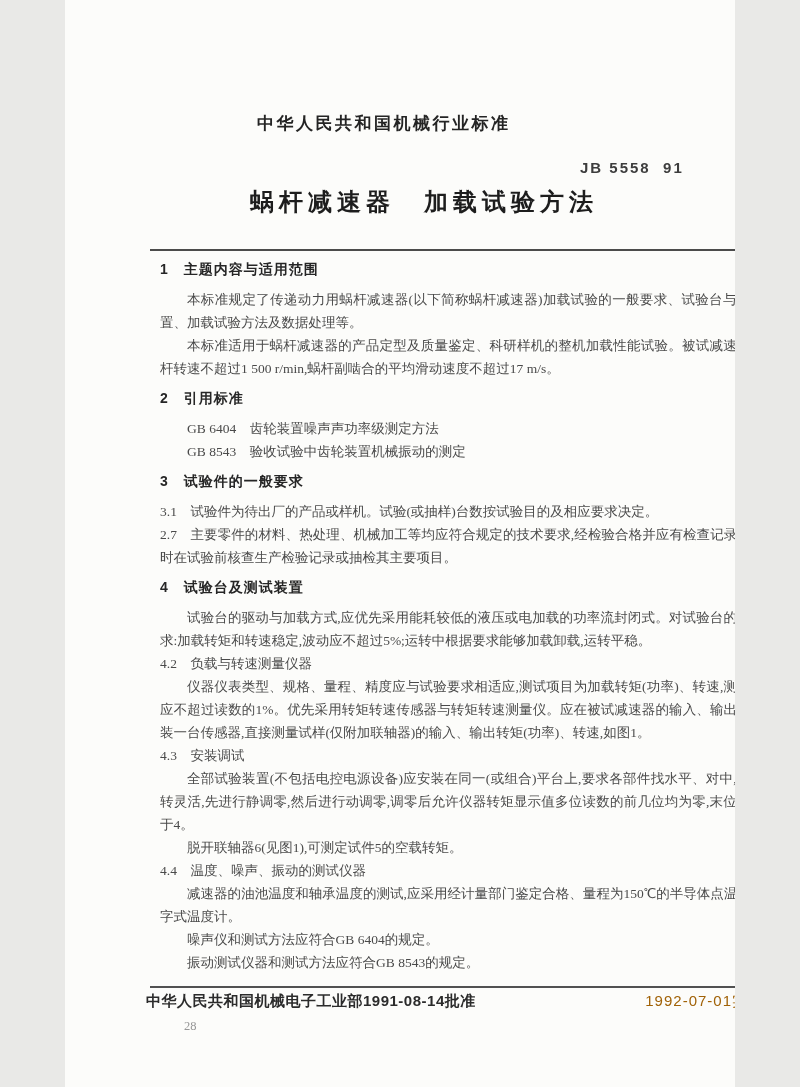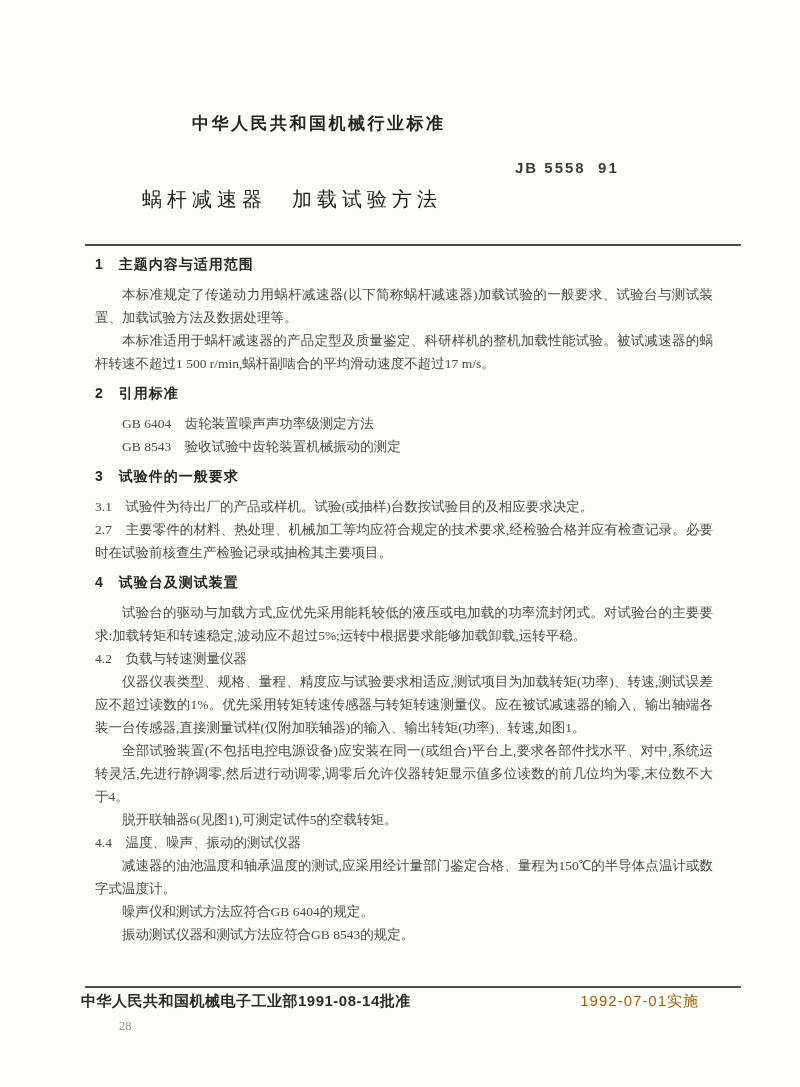--- a/index.html
+++ b/index.html
@@ -2,21 +2,21 @@
 <html><head>
 <meta charset="utf-8">
 <style>
   html, body { margin: 0; padding: 0; }
   body {
     background: #e9e9e7;
     font-family: "Liberation Serif", serif;
   }
   .page {
     position: relative;
-    width: 800px;
+    width: 670px;
     height: 1087px;
     margin: 0 auto;
     background: #fcfcfa;
     overflow: hidden;
     color: #4a4a4a;
   }
   .content {
     position: absolute;
     left: 95px;
     top: 0;
@@ -34,24 +34,24 @@
   .std-code {
     margin: 24px 0 0 420px;
     font-family: "Liberation Sans", sans-serif;
     font-size: 15px;
     font-weight: bold;
     letter-spacing: 2px;
     color: #3d3d3d;
     white-space: pre;
   }
   .doc-title {
-    margin: 10px 0 0 47px;
+    margin: 10px 0 0 90px;
     font-family: "Liberation Sans", sans-serif;
-    font-weight: normal;
-    font-size: 20px;
+    font-weight: bold;
+    font-size: 24px;
     letter-spacing: 5px;
     color: #1d1d1d;
   }
   .header-rule {
     margin: 31px 0 0 -10px;
     width: 656px;
     height: 2px;
     background: #4b4b4b;
   }
   
@@ -156,20 +156,21 @@
       <p class="p-flat">3.1　试验件为待出厂的产品或样机。试验(或抽样)台数按试验目的及相应要求决定。</p>
       <p class="p-flat">2.7　主要零件的材料、热处理、机械加工等均应符合规定的技术要求,经检验合格并应有检查记录。必要时在试验前核查生产检验记录或抽检其主要项目。</p>
 
       <p class="sec-heading">4　试验台及测试装置</p>
 
       <p class="p">试验台的驱动与加载方式,应优先采用能耗较低的液压或电加载的功率流封闭式。对试验台的主要要求:加载转矩和转速稳定,波动应不超过5%;运转中根据要求能够加载卸载,运转平稳。</p>
 
       <p class="sub-heading">4.2　负载与转速测量仪器</p>
       <p class="p">仪器仪表类型、规格、量程、精度应与试验要求相适应,测试项目为加载转矩(功率)、转速,测试误差应不超过读数的1%。优先采用转矩转速传感器与转矩转速测量仪。应在被试减速器的输入、输出轴端各装一台传感器,直接测量试样(仅附加联轴器)的输入、输出转矩(功率)、转速,如图1。</p>
 
+      <p class="sub-heading">4.3　安装调试</p>
       <p class="p">全部试验装置(不包括电控电源设备)应安装在同一(或组合)平台上,要求各部件找水平、对中,系统运转灵活,先进行静调零,然后进行动调零,调零后允许仪器转矩显示值多位读数的前几位均为零,末位数不大于4。</p>
       <p class="p">脱开联轴器6(见图1),可测定试件5的空载转矩。</p>
 
       <p class="sub-heading">4.4　温度、噪声、振动的测试仪器</p>
       <p class="p">减速器的油池温度和轴承温度的测试,应采用经计量部门鉴定合格、量程为150℃的半导体点温计或数字式温度计。</p>
       <p class="p">噪声仪和测试方法应符合GB 6404的规定。</p>
       <p class="p">振动测试仪器和测试方法应符合GB 8543的规定。</p>
 
     </div>
   </div>

